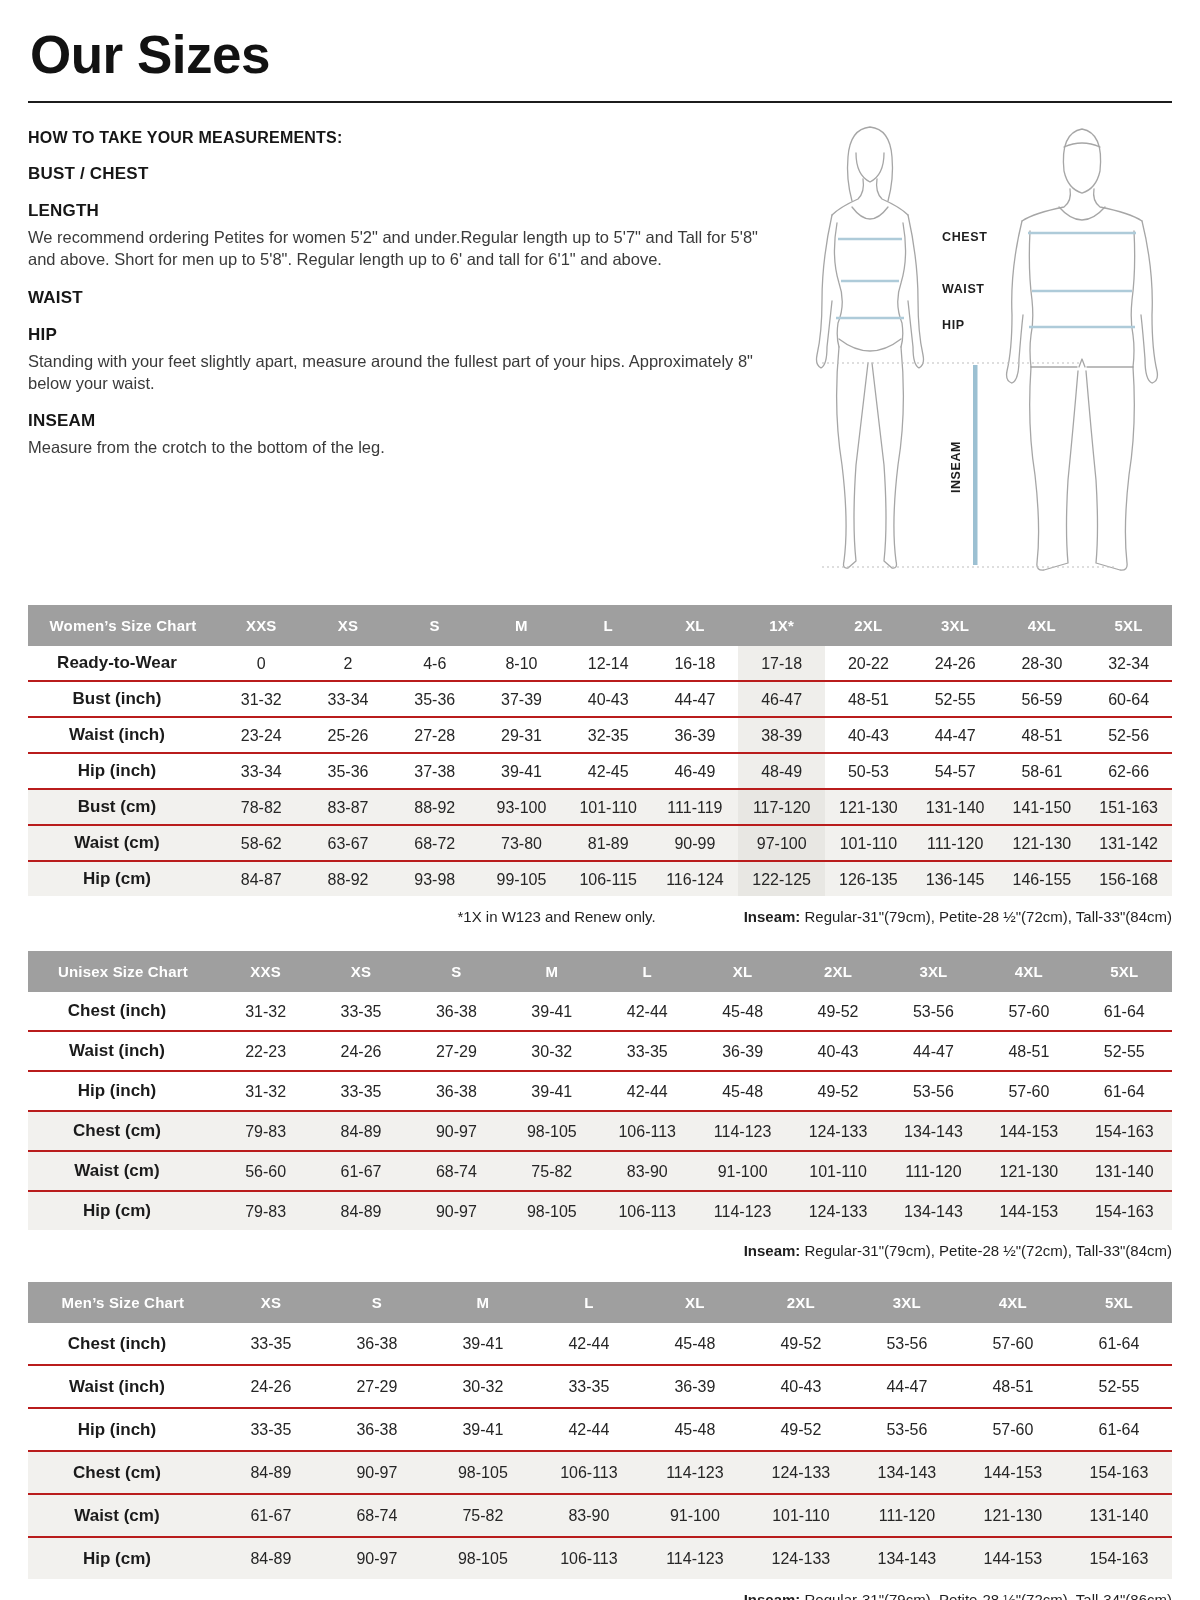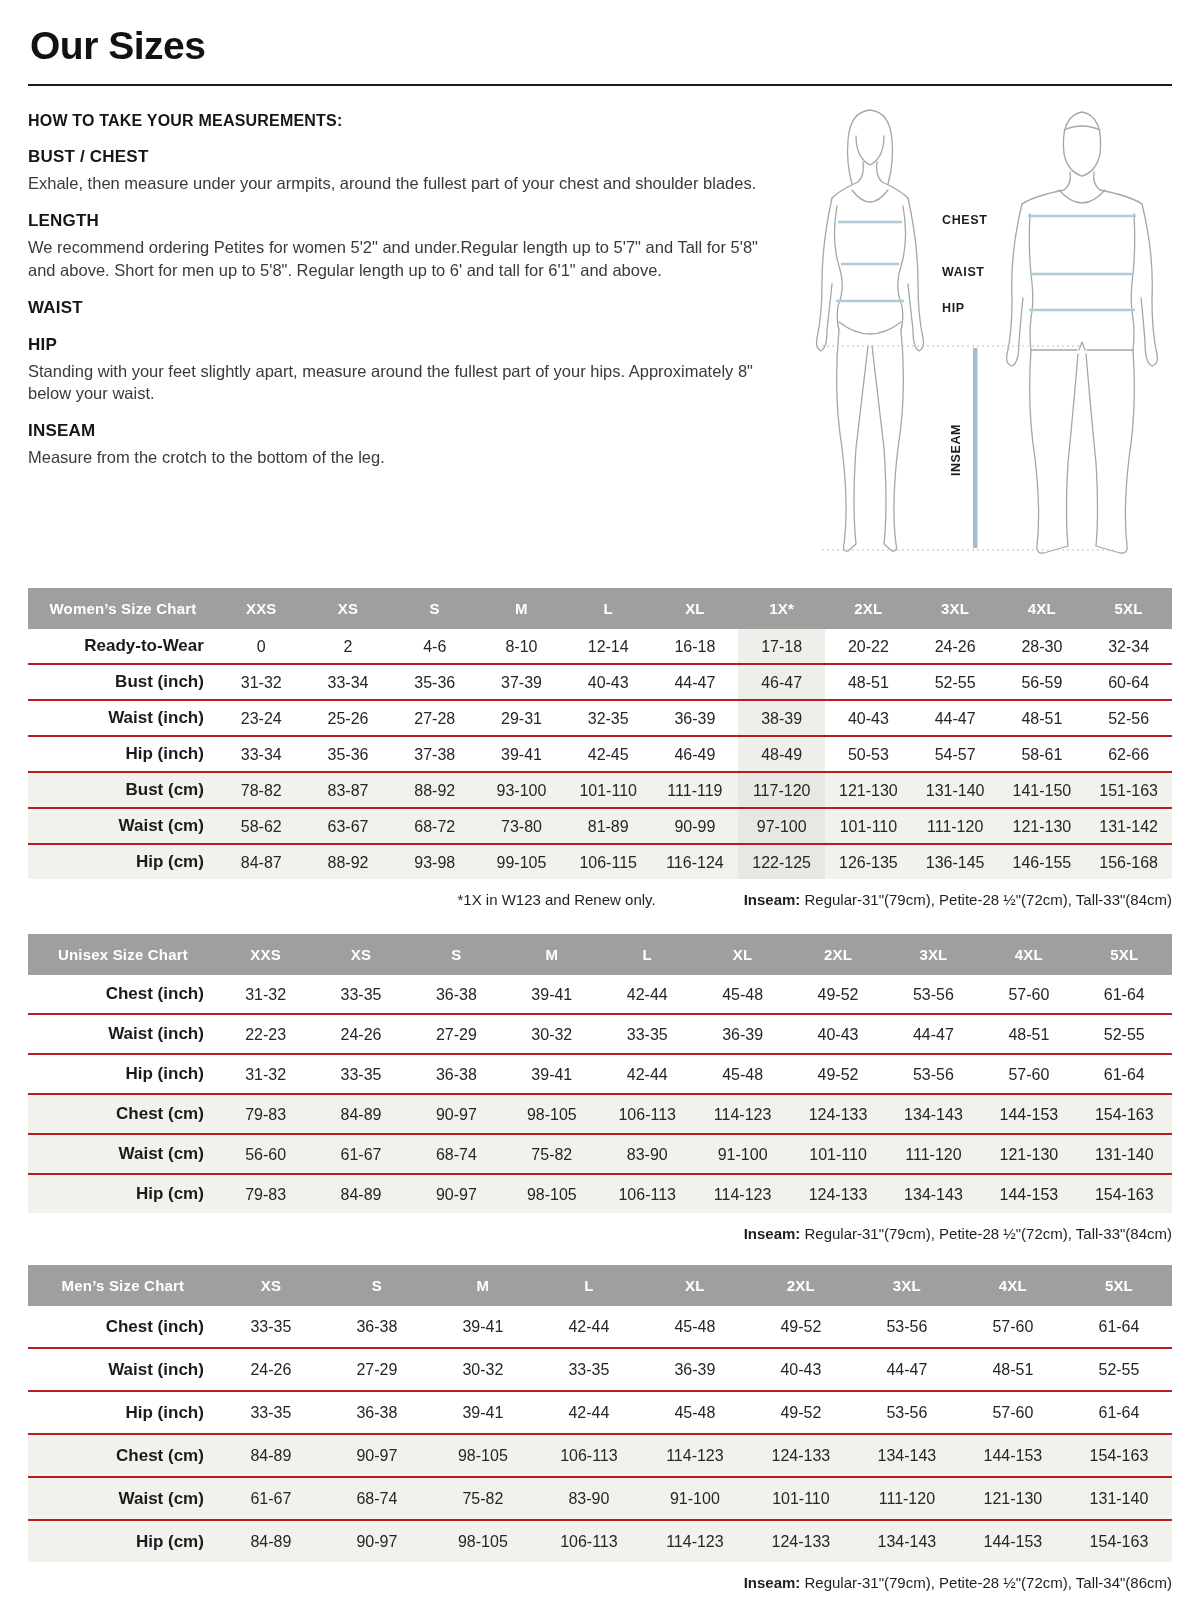--- a/index.html
+++ b/index.html
@@ -3,21 +3,21 @@
 <meta charset="utf-8">
 <style>
   * { box-sizing: border-box; }
   html,body { margin:0; padding:0; background:#fff; }
   .page {
     width:1200px; height:1600px; margin:0 auto; background:#fff;
     padding:24px 28px 8px; overflow:hidden;
     font-family:"Liberation Sans","DejaVu Sans",sans-serif; color:#2b2b2b;
   }
   .page-title {
-    font-size:39px; font-weight:800; letter-spacing:-0.5px;
+    font-size:53px; font-weight:800; letter-spacing:-0.5px;
     color:#121212; margin:0 0 16px 2px;
   }
   .title-divider { border-top:2px solid #1c1c1c; margin:0 0 26px; }
 
   .intro { display:flex; gap:12px; margin-bottom:2px; }
   .intro-text { width:742px; flex:0 0 742px; }
   .how-heading { font-size:16px; font-weight:800; color:#161616; margin:0 0 4px; letter-spacing:.2px; }
   .section-title { font-size:17px; font-weight:800; color:#161616; margin:17px 0 5px; letter-spacing:.2px; }
   .section-body { font-size:16.5px; line-height:1.35; color:#3a3a3a; margin:0; }
 
@@ -32,21 +32,21 @@
   table { width:100%; border-collapse:collapse; table-layout:fixed; }
   thead th {
     background:#9f9f9f; color:#ffffff; font-weight:700; font-size:15px;
     padding:12px 2px; letter-spacing:.2px; text-align:center;
   }
   thead th.title-cell { font-size:15px; }
   tbody tr { background:#fff; }
   tbody tr.shaded { background:#f2f1ee;margin-top:45px; }
   tbody tr:not(:first-child) { border-top:2px solid #b91c1c; }
   tbody th.row-label {
-    text-align:right; padding:0 14px 0 2px; font-size:17px; font-weight:800; color:#1b1b1b;
+    text-align:center; padding:0 14px 0 2px; font-size:17px; font-weight:800; color:#1b1b1b;
   }
   tbody td { text-align:center; font-size:16px; color:#262626; line-height:19px; }
   #t0 tbody th, #t0 tbody td { padding-top:7px; padding-bottom:7px; }
   #t1 tbody th, #t1 tbody td { padding-top:9px; padding-bottom:9px; }
   #t2 tbody th, #t2 tbody td { padding-top:10.5px; padding-bottom:10.5px; }
   td.hl { background:#efeeeb; }
   tr.shaded td.hl { background:#e8e7e3; }
 
   .footnote-row { display:flex; justify-content:flex-end; align-items:flex-start; gap:88px; margin:12px 0 0; }
   .footnote-right { text-align:right; margin:12px 0 0; }
@@ -62,21 +62,20 @@
 <div class="page">
 
   <h1 class="page-title">Our Sizes</h1>
   <div class="title-divider"></div>
 
   <div class="intro">
     <div class="intro-text">
       <p class="how-heading">HOW TO TAKE YOUR MEASUREMENTS:</p>
 
       <p class="section-title">BUST / CHEST</p>
-      <p class="section-body">Exhale, then measure under your armpits, around the fullest part of your chest and shoulder blades.</p>
 
       <p class="section-title">LENGTH</p>
       <p class="section-body">We recommend ordering Petites for women 5'2" and under.Regular length up to 5'7" and Tall for 5'8" and above. Short for men up to 5'8". Regular length up to 6' and tall for 6'1" and above.</p>
 
       <p class="section-title">WAIST</p>
 
       <p class="section-title">HIP</p>
       <p class="section-body">Standing with your feet slightly apart, measure around the fullest part of your hips. Approximately 8" below your waist.</p>
 
       <p class="section-title">INSEAM</p>

